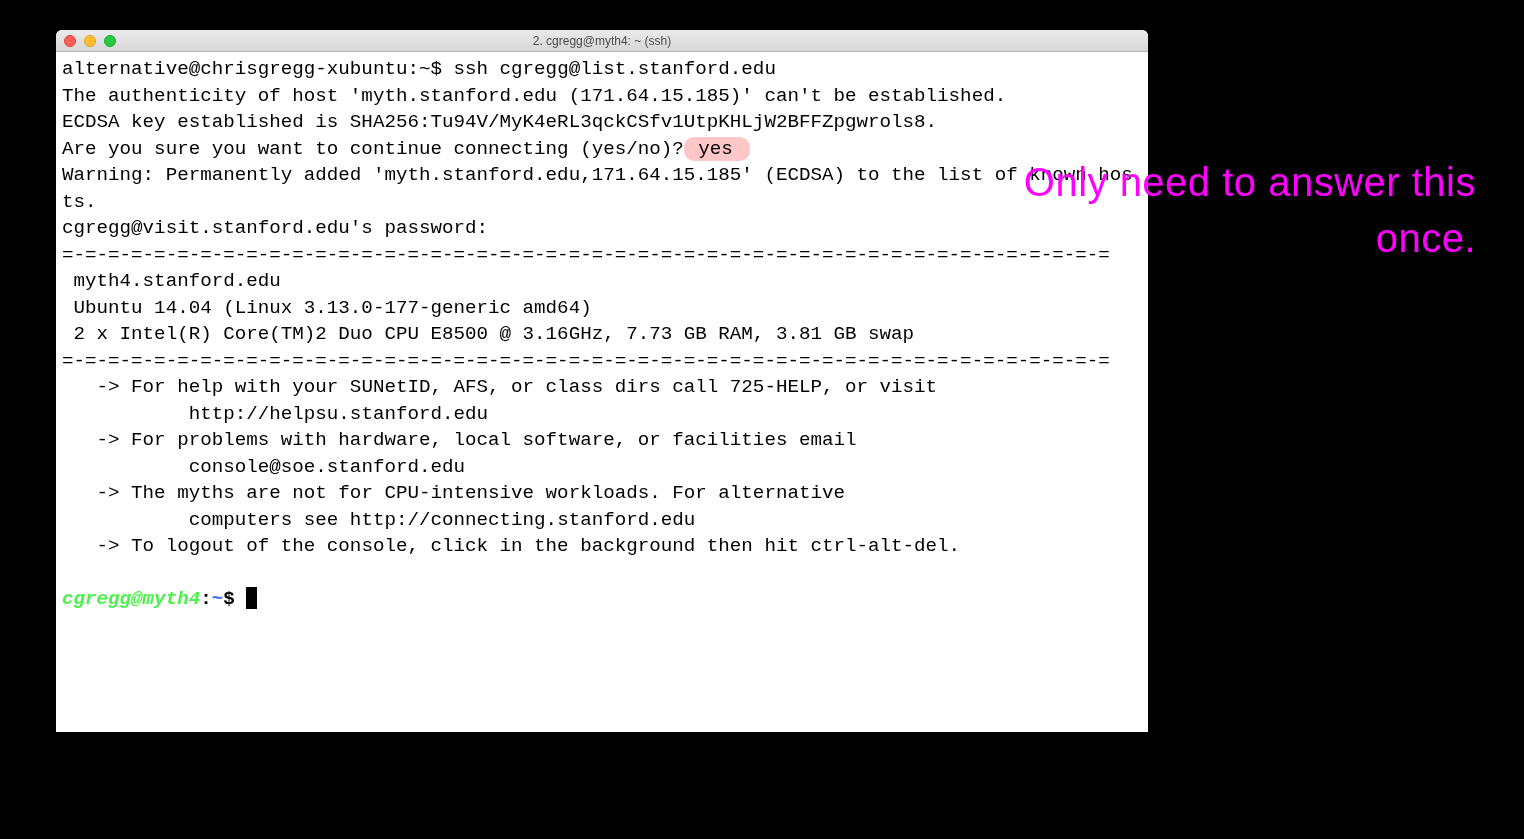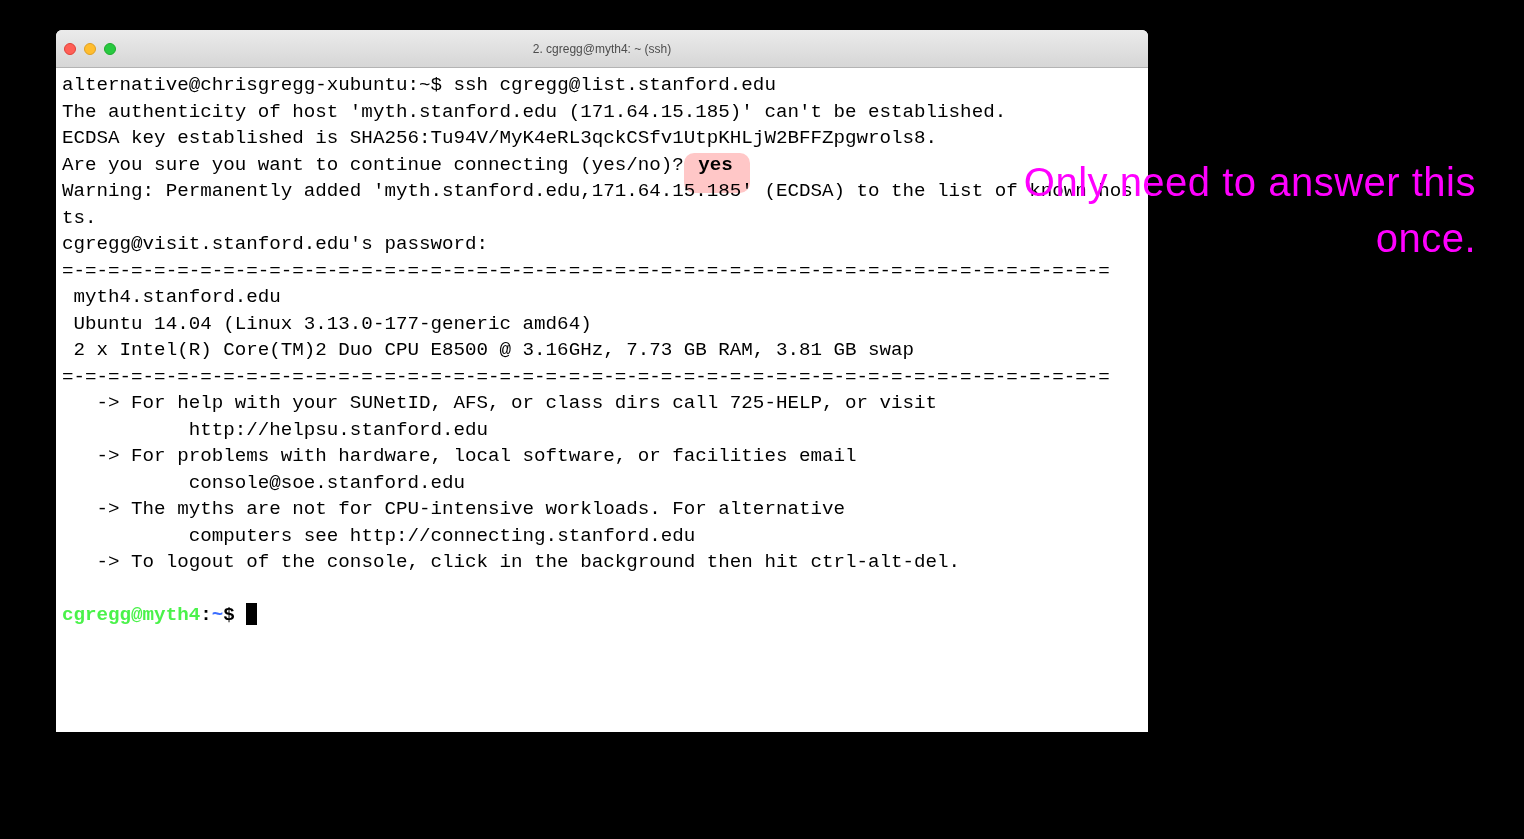--- a/index.html
+++ b/index.html
@@ -17,21 +17,21 @@
       top: 30px;
       width: 1092px;
       height: 702px;
       background: #ffffff;
       border-radius: 6px 6px 0 0;
       box-shadow: 0 10px 40px rgba(0,0,0,0.5);
       display: flex;
       flex-direction: column;
     }
     .titlebar {
-      height: 38px;
+      height: 22px;
       background: linear-gradient(to bottom, #ebebeb, #d6d6d6);
       border-bottom: 1px solid #b3b3b3;
       border-radius: 6px 6px 0 0;
       display: flex;
       align-items: center;
       position: relative;
     }
     .traffic-lights {
       display: flex;
       align-items: center;
@@ -62,24 +62,23 @@
       font-size: 19.2px;
       line-height: 1.38;
       color: #000000;
       white-space: pre-wrap;
       word-break: break-all;
       overflow: hidden;
     }
     .highlight-yes {
       background: rgba(255, 0, 0, 0.22);
       border-radius: 10px;
-      padding: 1px 6px 17px 3px;
-      font-weight: bold;
+      padding: 1px 6px 1px 3px;
     }
-    .prompt-user { color: #4af24a; font-weight: bold; }
+    .prompt-user { color: #4af24a; font-weight: bold; font-style: italic; }
     .prompt-colon { color: #000000; font-weight: bold; }
     .prompt-path { color: #3a6cff; font-weight: bold; }
     .cursor {
       display: inline-block;
       width: 11px;
       height: 22px;
       background: #000000;
       vertical-align: text-bottom;
       margin-bottom: 1px;
     }

